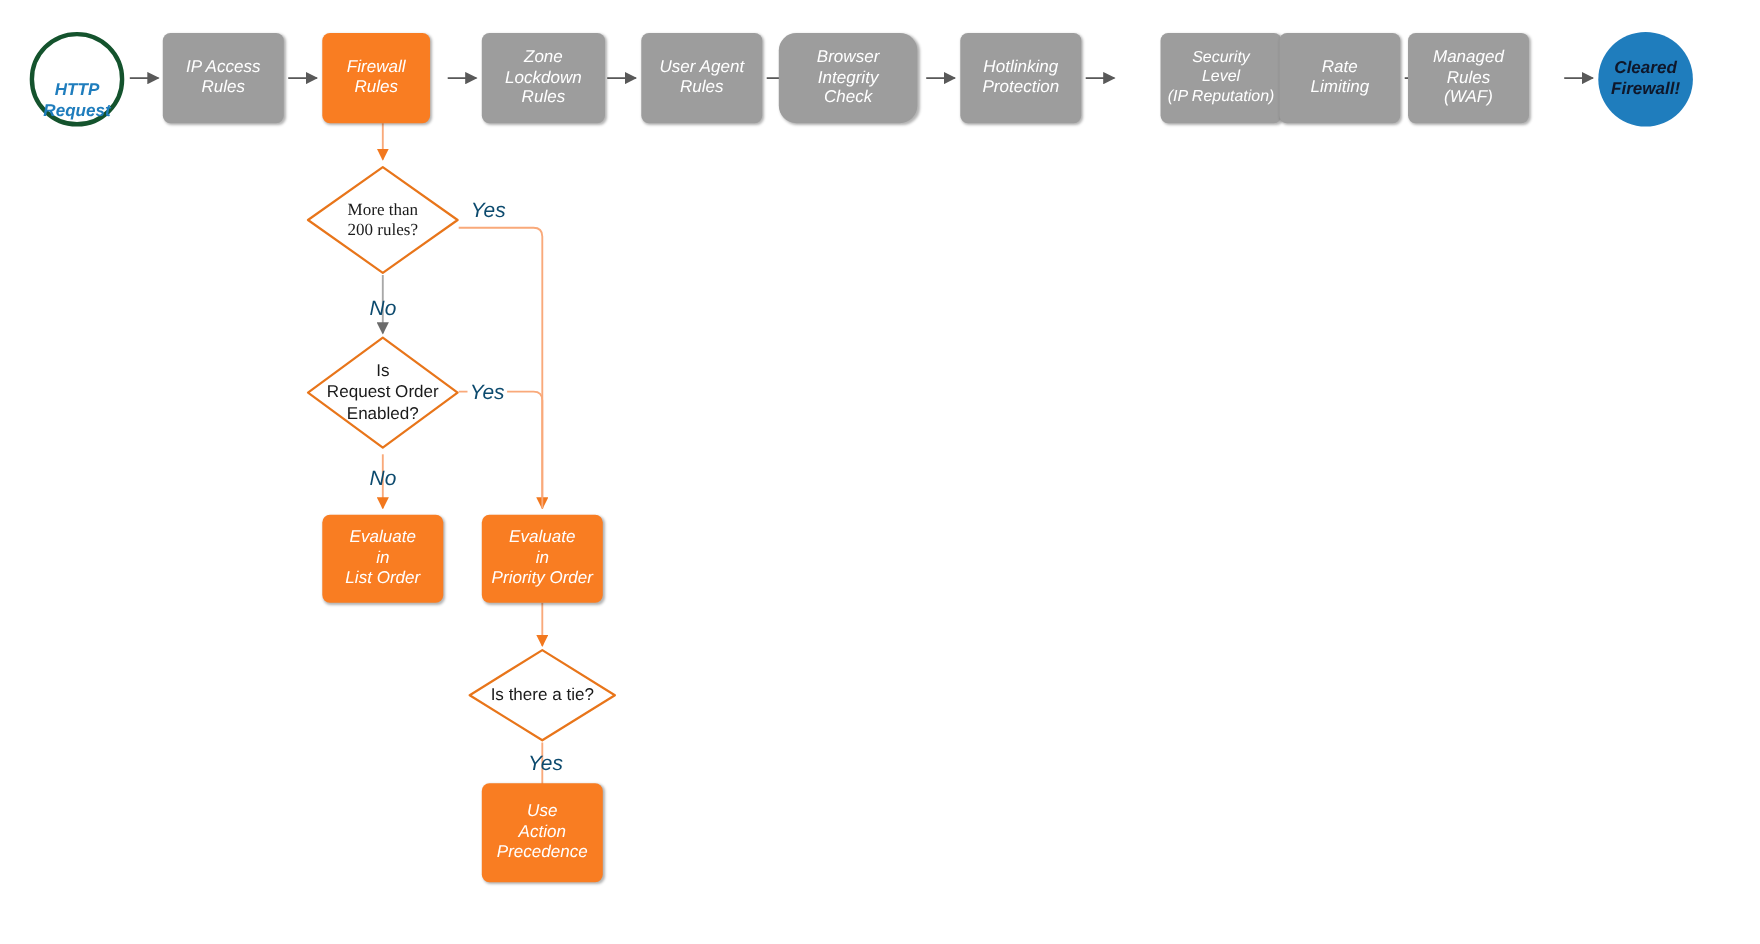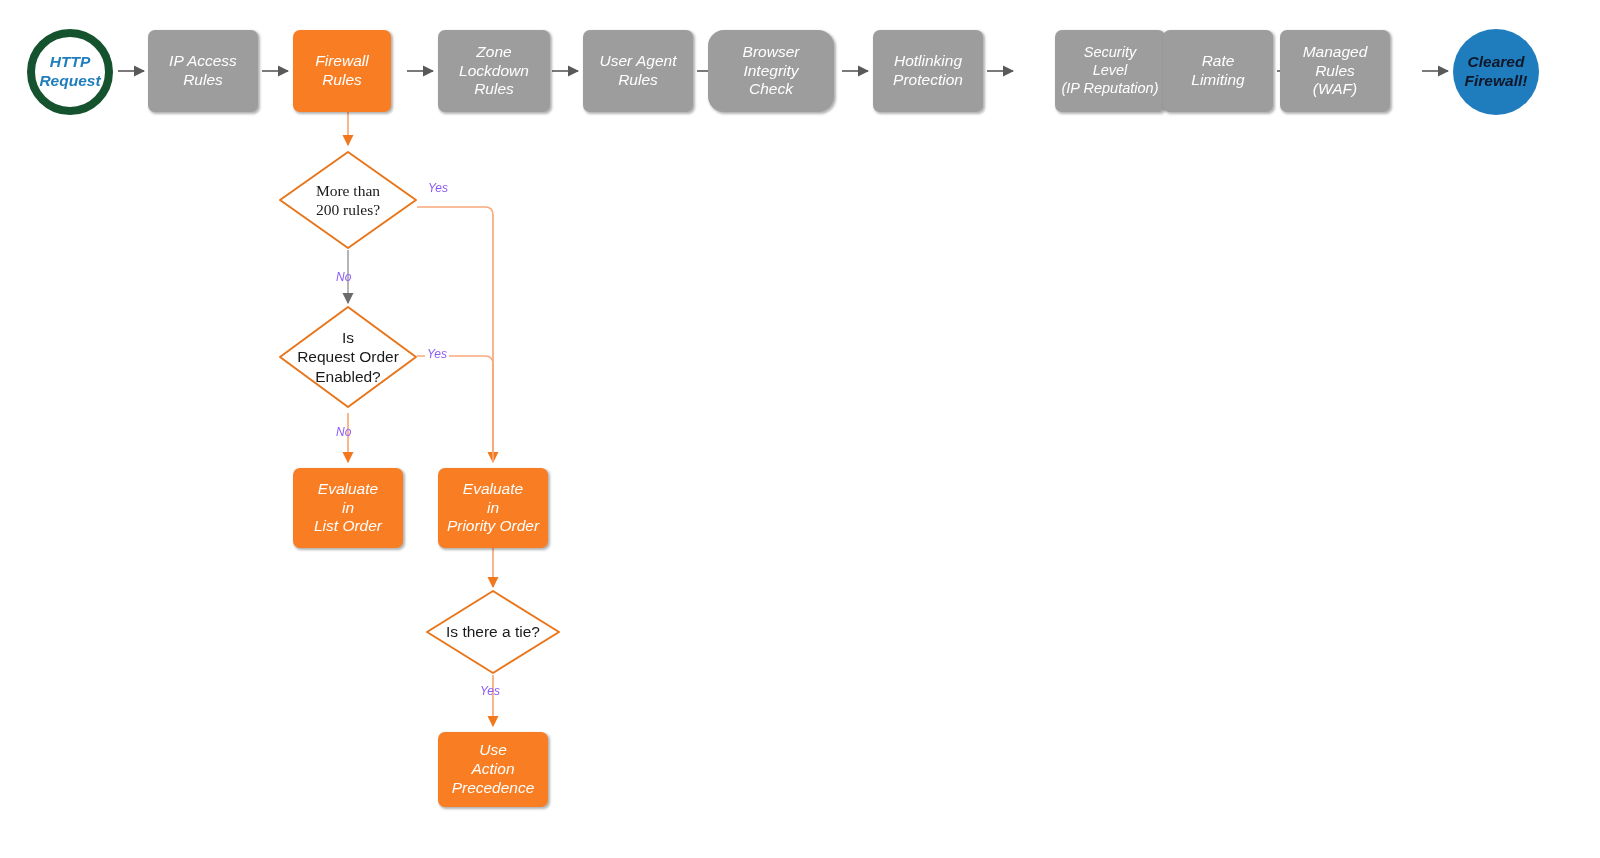--- a/index.html
+++ b/index.html
@@ -56,22 +56,23 @@
 
   
   .term {
     border-radius: 50%;
     font-weight: bold;
     font-style: italic;
     font-size: 15.5px;
   }
   .term.hollow {
     background: #ffffff;
-    border: 8px solid #14532d;
+    border: 4px solid #14532d;
     color: #1f7dbd;
+    align-items: flex-end;
   }
   .term.solid {
     background: #1f7dbd;
     color: #0f172a;
   }
 
   
   .diamond {
     position: absolute;
   }
@@ -87,22 +88,22 @@
     text-align: center;
     color: #1a1a1a;
     font-size: 15.5px;
     line-height: 1.25;
     white-space: pre-line;
   }
 
   
   .elabel {
     position: absolute;
-    color: #8b5cf6;
-    font-size: 12px;
+    color: #0c4a6e;
+    font-size: 19px;
     font-style: italic;
     white-space: nowrap;
   }
 </style>
 </head>
 <body>
 
 <div id="canvas">
 
   <svg class="edges" viewBox="0 0 1600 858" xmlns="http://www.w3.org/2000/svg">
@@ -234,21 +235,21 @@
 in
 List Order</span>
   </div>
 
   <div class="node proc orange" style="left:438px; top:468px; width:110px; height:80px;">
     <span class="lbl">Evaluate
 in
 Priority Order</span>
   </div>
 
-  <div class="node proc orange" style="left:438px; top:732px; width:110px; height:75px;font-style:italic;">
+  <div class="node proc orange" style="left:438px; top:712px; width:110px; height:90px;font-style:italic;">
     <span class="lbl">Use
 Action
 Precedence</span>
   </div>
 
   <span class="elabel" style="left:428px; top:181px;">Yes</span>
 
   <span class="elabel" style="left:336px; top:270px;">No</span>
 
   <span class="elabel" style="left:425px; top:347px; background:#ffffff; padding:0 2px;">Yes</span>

